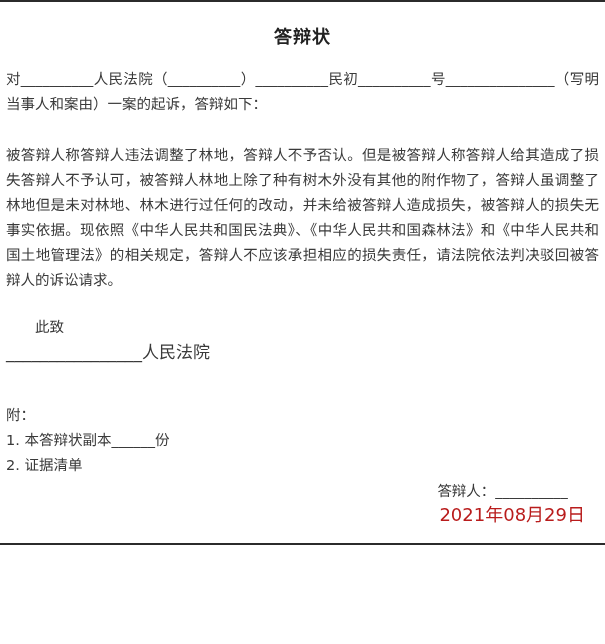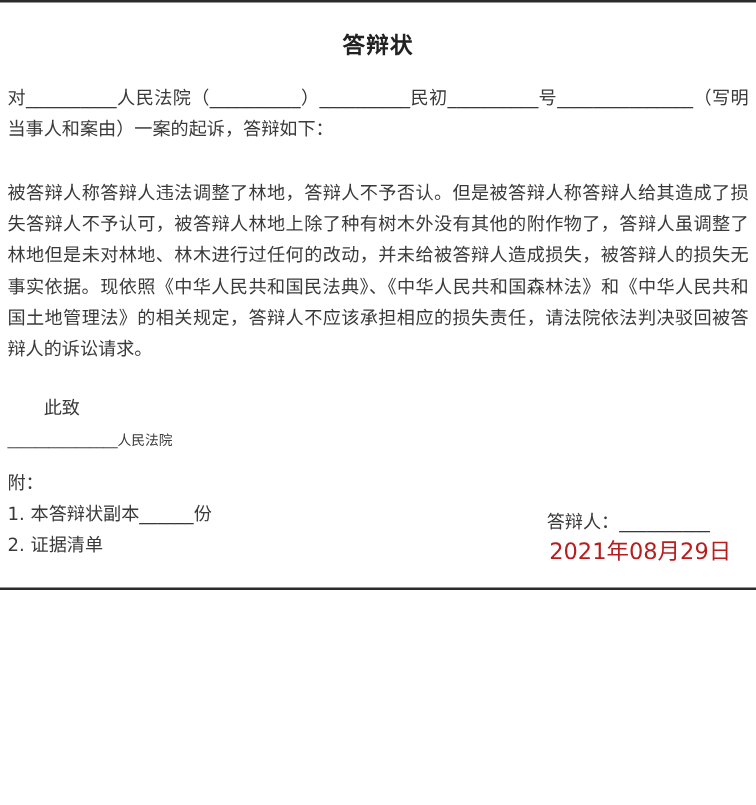--- a/index.html
+++ b/index.html
@@ -8,21 +8,21 @@
     padding: 0;
     background: #ffffff;
   }
   body {
     font-family: "DejaVu Sans", "Liberation Sans", sans-serif;
     color: #333333;
   }
   .page {
     position: relative;
     width: 605px;
-    height: 472px;
+    height: 545px;
     box-sizing: border-box;
     background: #ffffff;
     border-top: 2px solid #2b2b2b;
     border-bottom: 2px solid #2b2b2b;
     overflow: hidden;
   }
   .inner {
     padding: 0 6px;
     box-sizing: border-box;
   }
@@ -57,24 +57,24 @@
   .indent-2 {
     text-indent: 2em;
   }
   .closing-line {
     font-size: 14.5px;
     line-height: 25px;
     color: #3a3a3a;
     margin: 0;
   }
   .court-line {
-    font-size: 11px;
+    font-size: 17px;
     line-height: 25px;
     color: #3a3a3a;
-    margin: 0 0 10px 0;
+    margin: 0 0 38px 0;
   }
   .attach-title {
     font-size: 14.5px;
     line-height: 25px;
     color: #3a3a3a;
     margin: 0;
   }
   .attach-item {
     font-size: 14.5px;
     line-height: 25px;

